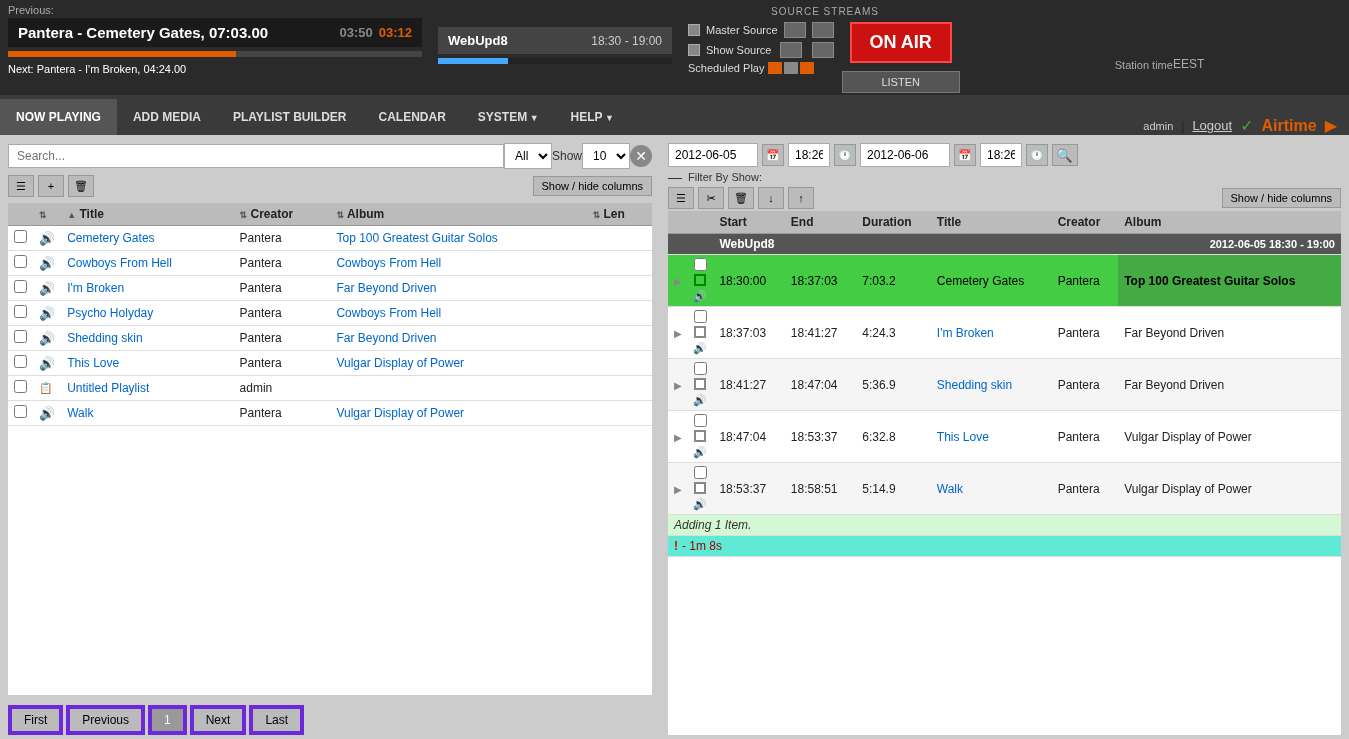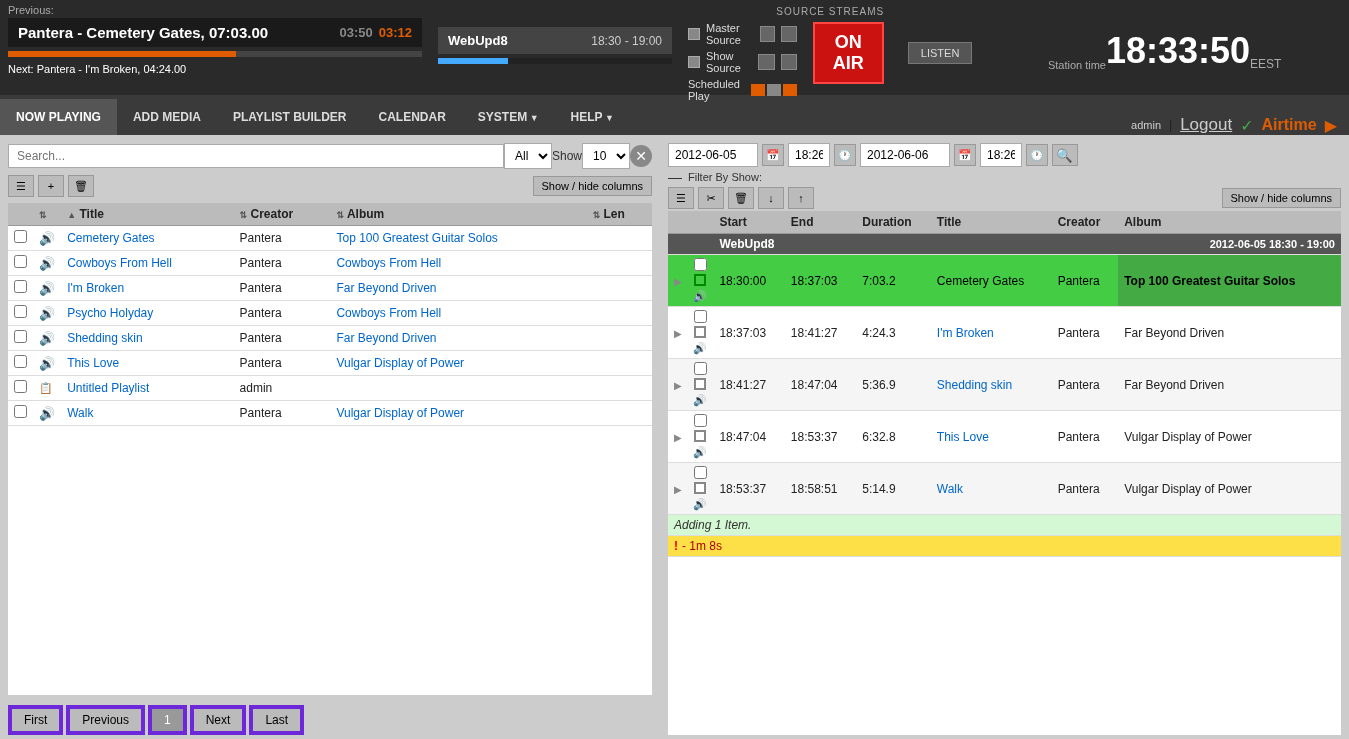--- a/index.html
+++ b/index.html
@@ -27,40 +27,40 @@
 
     .top-source { flex: 0 0 290px; padding: 6px 8px; display: flex; flex-direction: column; gap: 3px; }
     .source-title { color: #aaa; font-size: 10px; letter-spacing: 1px; text-align: center; margin-bottom: 2px; }
     .source-row { display: flex; align-items: center; gap: 6px; }
     .source-cb { width: 12px; height: 12px; border: 1px solid #aaa; background: #555; display: inline-block; flex-shrink: 0; }
     .source-cb.checked { background: #888; }
     .source-label { color: #ddd; font-size: 11px; }
     .source-btn { width: 22px; height: 16px; background: #666; border: 1px solid #888; margin-left: auto; }
     .on-air-btn { background: #cc1111; color: #fff; font-weight: bold; font-size: 18px; padding: 8px 18px; border: 2px solid #ff4444; cursor: pointer; align-self: center; margin: 0 8px; }
     .listen-btn { background: #555; color: #ddd; font-size: 11px; padding: 4px 12px; border: 1px solid #777; cursor: pointer; text-align: center; }
-    .source-right { display: flex; flex-direction: row; align-items: center; gap: 16px; }
+    .source-right { display: flex; flex-direction: column; gap: 8px; }
     .scheduled-row { display: flex; align-items: center; gap: 4px; }
     .sched-label { color: #ddd; font-size: 11px; }
     .sched-blocks { display: flex; gap: 2px; }
     .sched-block { width: 14px; height: 12px; background: #e05c00; }
     .sched-block.alt { background: #888; }
 
     .top-right { flex: 1; display: flex; flex-direction: row; align-items: flex-end; justify-content: center; padding: 24px 16px; }
     .station-time-label { color: #aaa; font-size: 11px; }
     .station-time { color: #fff; font-size: 36px; font-weight: bold; line-height: 1.1; }
     .station-tz { color: #aaa; font-size: 12px; }
 
     
     .nav-bar { background: #3a3a3a; display: flex; align-items: flex-end; height: 40px; padding: 0 0; }
     .nav-item { color: #ddd; padding: 0 16px; height: 36px; line-height: 36px; font-size: 12px; font-weight: bold; cursor: pointer; text-transform: uppercase; }
     .nav-item.active { background: #555; color: #fff; }
     .nav-item.has-arrow::after { content: ' ▼'; font-size: 9px; }
     .nav-right { margin-left: auto; display: flex; align-items: center; gap: 8px; padding-right: 12px; }
     .admin-link { color: #ccc; font-size: 11px; }
-    .logout-link { color: #ccc; font-size: 17px; text-decoration: underline; cursor: pointer; }
+    .logout-link { color: #ccc; font-size: 13px; text-decoration: underline; cursor: pointer; }
     .check-icon { color: #4a4; font-size: 16px; }
     .airtime-logo { color: #e05c00; font-size: 16px; font-weight: bold; }
 
     
     .main-content { display: flex; height: calc(739px - 95px - 36px); }
 
     
     .left-panel { flex: 0 0 660px; background: #ccc; padding: 8px; display: flex; flex-direction: column; gap: 6px; }
     .search-bar { display: flex; align-items: center; }
     .search-input { flex: 1; padding: 4px 8px; border: 1px solid #aaa; background: #fff; font-size: 12px; }
@@ -111,21 +111,21 @@
     .playing-row td .link-text { color: #000; }
     .playing-row .album-cell { background: #4a4; color: #000; font-weight: bold; }
     .normal-row td { background: #fff; }
     .normal-row:nth-child(even) td { background: #f5f5f5; }
     .green-dot { width: 12px; height: 12px; background: #4c4; border: 2px solid #080; display: inline-block; }
     .white-dot { width: 12px; height: 12px; background: #fff; border: 2px solid #888; display: inline-block; }
     .sound-sm { font-size: 11px; color: #555; }
     .arrow-handle { font-size: 10px; color: #888; cursor: pointer; }
 
     .adding-row td { background: #d4f7d4; color: #333; font-style: italic; }
-    .warning-row td { background: #fde047; color: #a00; }
+    .warning-row td { background: #5eead4; color: #a00; }
     .warning-icon { color: #e00; font-weight: bold; margin-right: 4px; }
   </style>
 </head>
 <body>
 
 <div class="top-bar">
 
   <div class="top-left">
     <div class="prev-label">Previous:</div>
     <div class="now-playing-track">
@@ -180,21 +180,20 @@
       </div>
       <div class="source-right">
         <button class="on-air-btn">ON AIR</button>
         <div class="listen-btn">LISTEN</div>
       </div>
     </div>
   </div>
 
   <div class="top-right">
     <div class="station-time-label">Station time</div>
-    <div class="station-time">18:33:50</div>
     <div class="station-tz">EEST</div>
   </div>
 </div>
 
 <div class="nav-bar">
   <div class="nav-item active">NOW PLAYING</div>
   <div class="nav-item">ADD MEDIA</div>
   <div class="nav-item">PLAYLIST BUILDER</div>
   <div class="nav-item">CALENDAR</div>
   <div class="nav-item has-arrow">SYSTEM</div>

